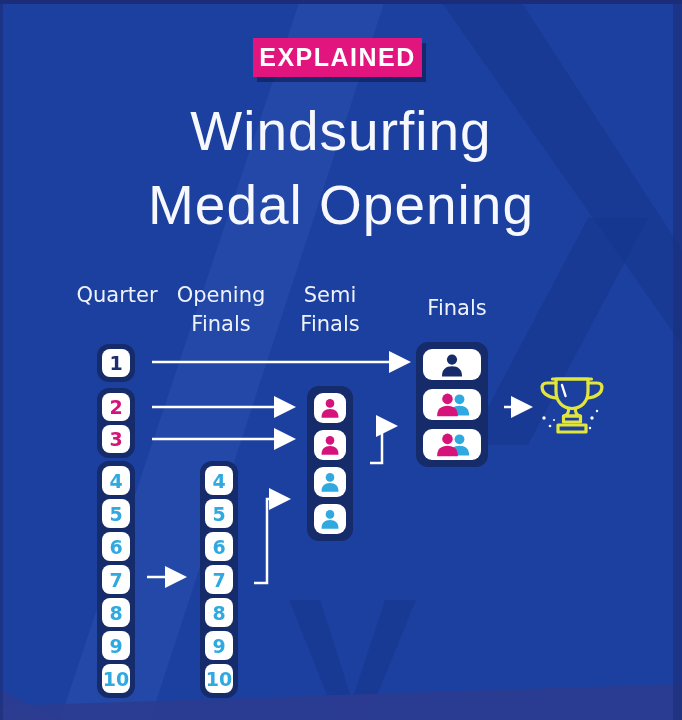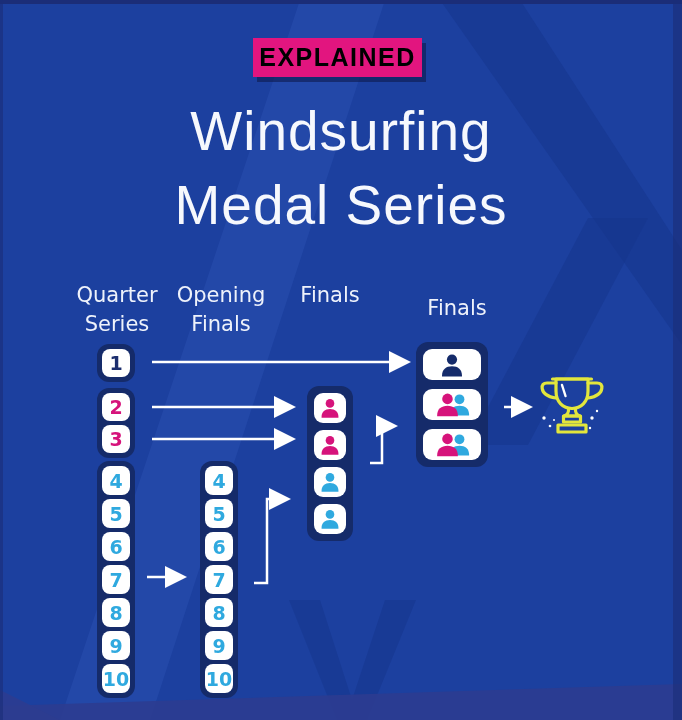--- a/index.html
+++ b/index.html
@@ -11,21 +11,21 @@
   .stage svg{display:block;}
   .bg{position:absolute;left:0;top:0;z-index:0;}
   .arrows{position:absolute;left:0;top:0;z-index:1;}
 
   .badge{
     position:absolute;left:253px;top:38px;width:169px;height:39px;z-index:2;
     display:flex;align-items:center;justify-content:center;
     box-shadow:4px 5px 0 rgba(12,22,68,.55);
   }
   .badge span{
-    color:#000000;font-weight:bold;font-size:25px;letter-spacing:1.5px;
+    color:#ffffff;font-weight:bold;font-size:25px;letter-spacing:1.5px;
   }
 
   .title{
     position:absolute;left:0;top:94px;width:682px;z-index:2;
     text-align:center;color:#f6f8fd;font-size:55px;line-height:74px;
     letter-spacing:1px;font-weight:400;
   }
   .title span{display:block;}
 
   .col-header{
@@ -85,32 +85,32 @@
     <rect x="0" y="0" width="3" height="720" opacity="0.6" fill="#1b2d78"></rect>
     <rect x="673" y="0" width="9" height="720" opacity="0.6" fill="#1b2d78"></rect>
   </svg>
 
   <div class="badge" style="background: rgb(226, 21, 127);">
     <span>EXPLAINED</span>
   </div>
 
   <div class="title">
     <span>Windsurfing</span>
-    <span>Medal Series</span>
+    <span>Medal Opening</span>
   </div>
 
   <div class="col-header" style="left:62px;top:281px">
     <span>Quarter</span>
-    <span>Series</span>
   </div>
   <div class="col-header" style="left:166px;top:281px">
     <span>Opening</span>
     <span>Finals</span>
   </div>
   <div class="col-header" style="left:275px;top:281px">
+    <span>Semi</span>
     <span>Finals</span>
   </div>
   <div class="col-header" style="left:402px;top:294px">
     <span>Finals</span>
   </div>
 
   <svg class="arrows" width="682" height="720" viewBox="0 0 682 720">
     <defs>
       <marker id="ah" markerWidth="9" markerHeight="9" refX="7" refY="4.5" orient="auto">
         <path d="M0 0 L9 4.5 L0 9 z" fill="#ffffff"></path>

